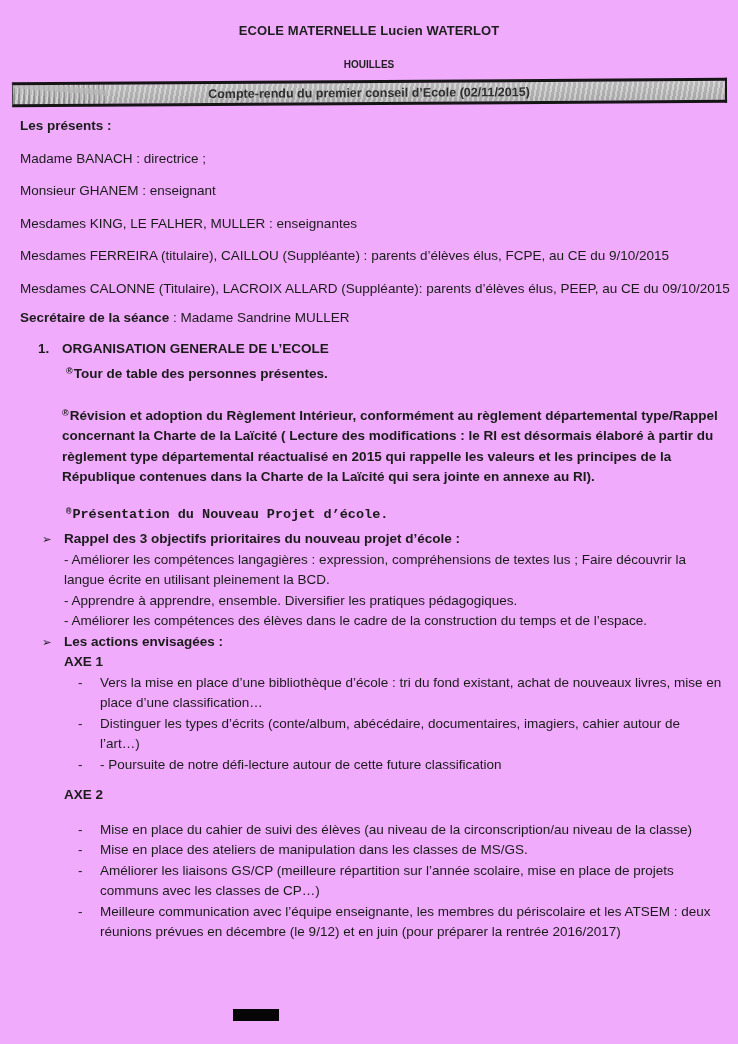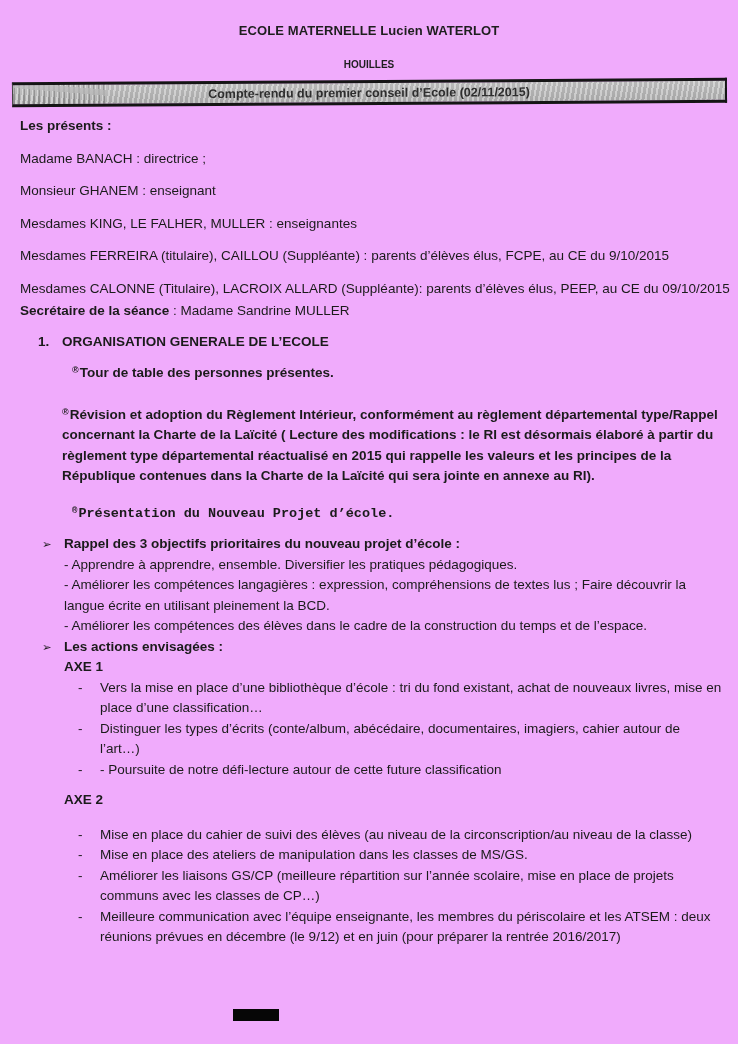--- a/index.html
+++ b/index.html
@@ -26,30 +26,30 @@
   }
   .banner::before{
     content:"";position:absolute;left:0;top:0;bottom:0;width:95px;
     background:repeating-linear-gradient(90deg, rgba(0,0,0,.16) 0 2px, rgba(255,255,255,.12) 2px 5px);
   }
   .banner-text{display:inline-block;line-height:19px;font-size:12.5px;font-weight:bold;color:#2e2e2e;}
 
   .content{padding:13px 20px 0 20px;font-size:13.5px;}
   .attendee{margin:16.5px 0 0 0;line-height:16px;white-space:nowrap;}
   .attendee:first-child{margin-top:0;}
-  .secretary{margin-top:6px;}
+  .secretary{margin-top:13px;}
 
   .section{margin-top:14px;}
   .sec-head{display:flex;font-size:13.5px;line-height:17px;}
   .sec-head .num{width:24px;margin-left:18px;}
   .sec-body{margin-left:42px;width:660px;line-height:20.5px;font-size:13.5px;}
 
   .star{font-size:9px;vertical-align:4px;margin-right:1px;}
   .para{margin:18.5px 0 0 0;width:656px;}
-  .star-line{margin:10px;}
+  .star-line{margin:4px;}
   .presentation{margin-top:14px;font-family:Liberation Mono, monospace;}
 
   .arrow-item{display:flex;margin-left:-22px;}
   .arrow{width:22px;font-size:11.5px;line-height:20.5px;text-align:left;padding-left:2px;}
   .arrow-body{flex:1;min-width:0;}
   .sub{width:658px;}
 
   .axe{margin-top:0;}
   .axe2{margin-top:10px;}
   .dash-list{margin-top:0;}
@@ -94,22 +94,22 @@
         <p class="star-line bold"><span class="star">®</span><span>Tour de table des personnes présentes.</span></p>
 
         <p class="para bold"><span class="star">®</span><span>Révision et adoption du Règlement Intérieur, conformément  au règlement départemental type/Rappel concernant la Charte de la Laïcité ( Lecture des modifications : le RI est désormais élaboré à partir du règlement type départemental réactualisé en 2015 qui rappelle les valeurs et les principes de la République contenues dans la Charte de la Laïcité qui sera jointe en annexe au RI).</span></p>
 
         <p class="star-line presentation bold"><span class="star">®</span><span>Présentation du Nouveau Projet d’école.</span></p>
 
         <div class="arrow-item">
           <span class="arrow">➢</span>
           <div class="arrow-body">
             <div class="bold">Rappel des 3 objectifs prioritaires du nouveau projet d’école :</div>
+            <div class="sub">- Améliorer les compétences langagières : expression, compréhensions de textes lus ; Faire découvrir la langue écrite en utilisant pleinement la BCD.</div>
             <div class="sub">- Apprendre à apprendre, ensemble. Diversifier les pratiques pédagogiques.</div>
-            <div class="sub">- Améliorer les compétences langagières : expression, compréhensions de textes lus ; Faire découvrir la langue écrite en utilisant pleinement la BCD.</div>
             <div class="sub">- Améliorer les compétences des élèves dans le cadre de la construction du temps et de l’espace.</div>
           </div>
         </div>
 
         <div class="arrow-item">
           <span class="arrow">➢</span>
           <div class="arrow-body">
             <div class="bold">Les actions envisagées :</div>
 
             <div class="bold axe">AXE 1</div>

